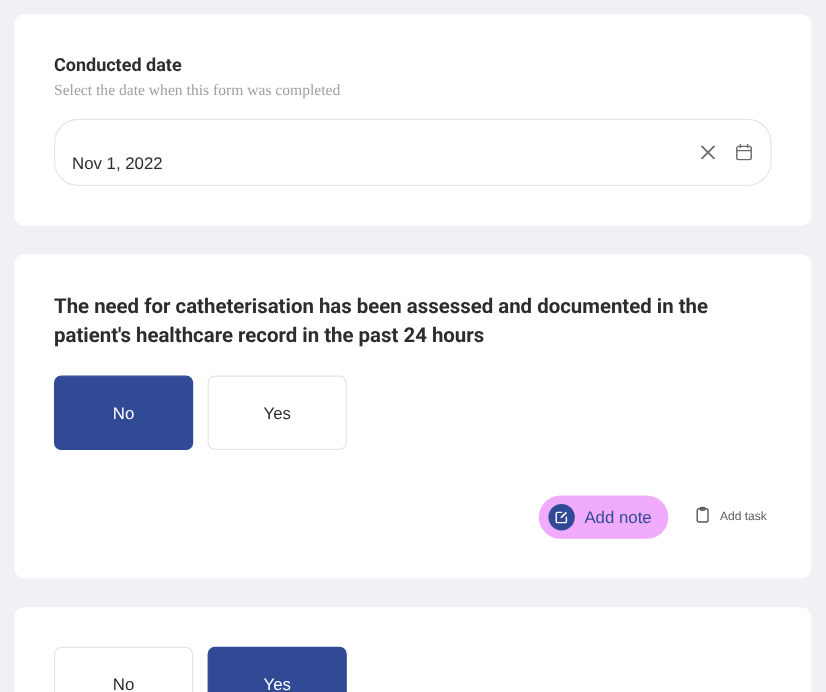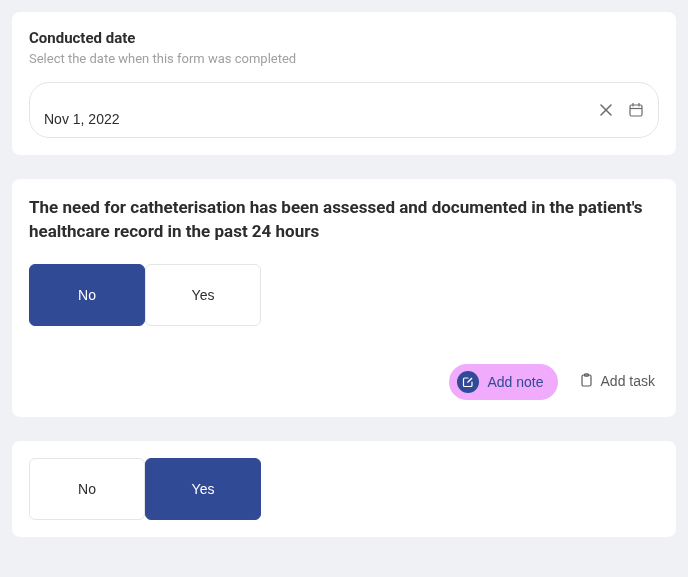--- a/index.html
+++ b/index.html
@@ -9,33 +9,34 @@
     }
     body {
       background-color: #eff1f5;
       font-family: -apple-system, BlinkMacSystemFont, "Segoe UI", Roboto, Helvetica, Arial, sans-serif;
       padding: 12px;
       width: 688px;
     }
     .card {
       background: #ffffff;
       border-radius: 8px;
-      padding: 17px;
+      padding: 33px;
       margin-bottom: 24px;
     }
     .title {
       font-size: 15px;
       font-weight: 700;
       color: #2d2d2d;
       margin-bottom: 4px;
     }
     .subtitle {
       font-size: 13px;
       color: #a0a0a0;
       margin-bottom: 16px;
+      font-family: Liberation Serif, serif;
     }
     .question {
       font-size: 17px;
       font-weight: 700;
       color: #2d2d2d;
       line-height: 1.4;
       margin-bottom: 20px;
     }
     .date-input-wrapper {
       position: relative;
@@ -63,21 +64,21 @@
       width: 16px;
       height: 16px;
       display: inline-flex;
       align-items: center;
       justify-content: center;
       cursor: pointer;
       color: #6b6b6b;
     }
     .choice-row {
       display: flex;
-      gap: 0;
+      gap: 12px;
     }
     .choice-btn {
       width: 116px;
       height: 62px;
       border: 1px solid #e5e5e5;
       border-radius: 6px;
       background: #ffffff;
       font-size: 14px;
       color: #2d2d2d;
       cursor: pointer;
@@ -114,26 +115,27 @@
       width: 22px;
       height: 22px;
       border-radius: 50%;
       background: #304a96;
       display: inline-flex;
       align-items: center;
       justify-content: center;
     }
     .add-task-btn {
       display: inline-flex;
+      align-items: center;
       gap: 8px;
       background: transparent;
       border: none;
       cursor: pointer;
       color: #5a5a5a;
-      font-size: 14px;
+      font-size: 10px;
       padding: 7px 4px;
     }
   </style>
 </head>
 <body>
 
 <div class="card">
   <div class="title">Conducted date</div>
   <div class="subtitle">Select the date when this form was completed</div>
   <div class="date-input-wrapper">

